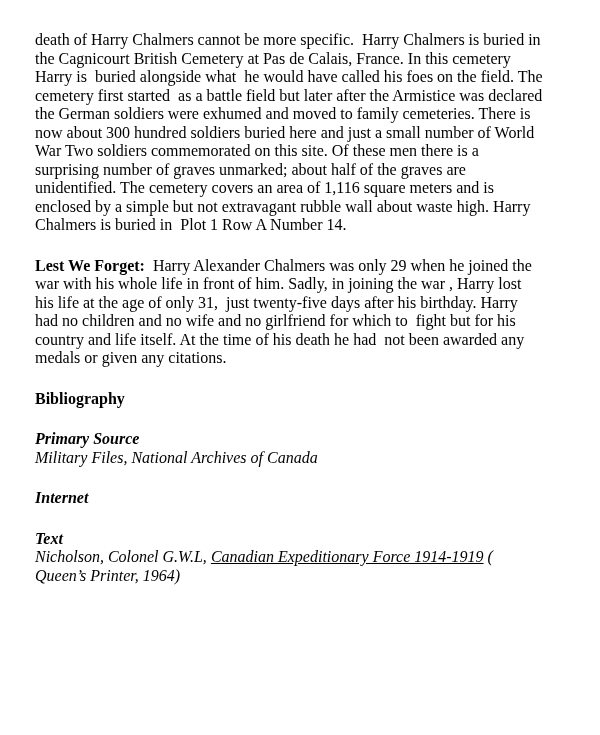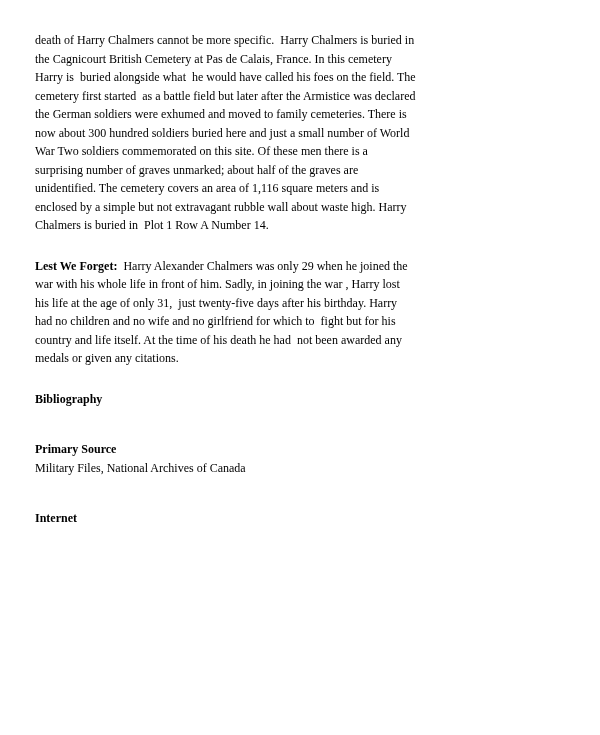--- a/index.html
+++ b/index.html
@@ -10,30 +10,30 @@
   .page {
     width: 600px;
     height: 735px;
     background: #ffffff;
     overflow: hidden;
     position: relative;
   }
   .content {
     padding: 31px 25px 0 35px;
     font-family: "Liberation Serif", "DejaVu Serif", serif;
-    font-size: 12px;
+    font-size: 16px;
     line-height: 18.5px;
     color: #000000;
   }
   .para {
     margin: 0;
     white-space: pre; 
   }
   .gap3 { margin-top: 22px; } 
-  .gap1 { margin-top: 32px; } 
+  .gap1 { margin-top: 22px; font-style: italic; } 
   .bold { font-weight: bold; }
   .center { }
   .underline { text-decoration: underline; }
 </style>
 </head>
 <body>
 
 <div class="page">
   <div class="content">
 
@@ -60,15 +60,20 @@
 
     <div class="gap1">
       <p class="para bold">Primary Source</p>
       <p class="para">Military Files, National Archives of Canada</p>
     </div>
 
     <div class="gap1">
       <p class="para bold">Internet</p>
     </div>
 
+    <div class="gap1">
+      <p class="para bold">Text</p>
+      <p class="para"><span>Nicholson, Colonel G.W.L, </span><span class="underline">Canadian Expeditionary Force 1914-1919</span><span> (
+Queen’s Printer, 1964)</span></p>
+    </div>
 
   </div>
 </div>
 
 </body></html>

